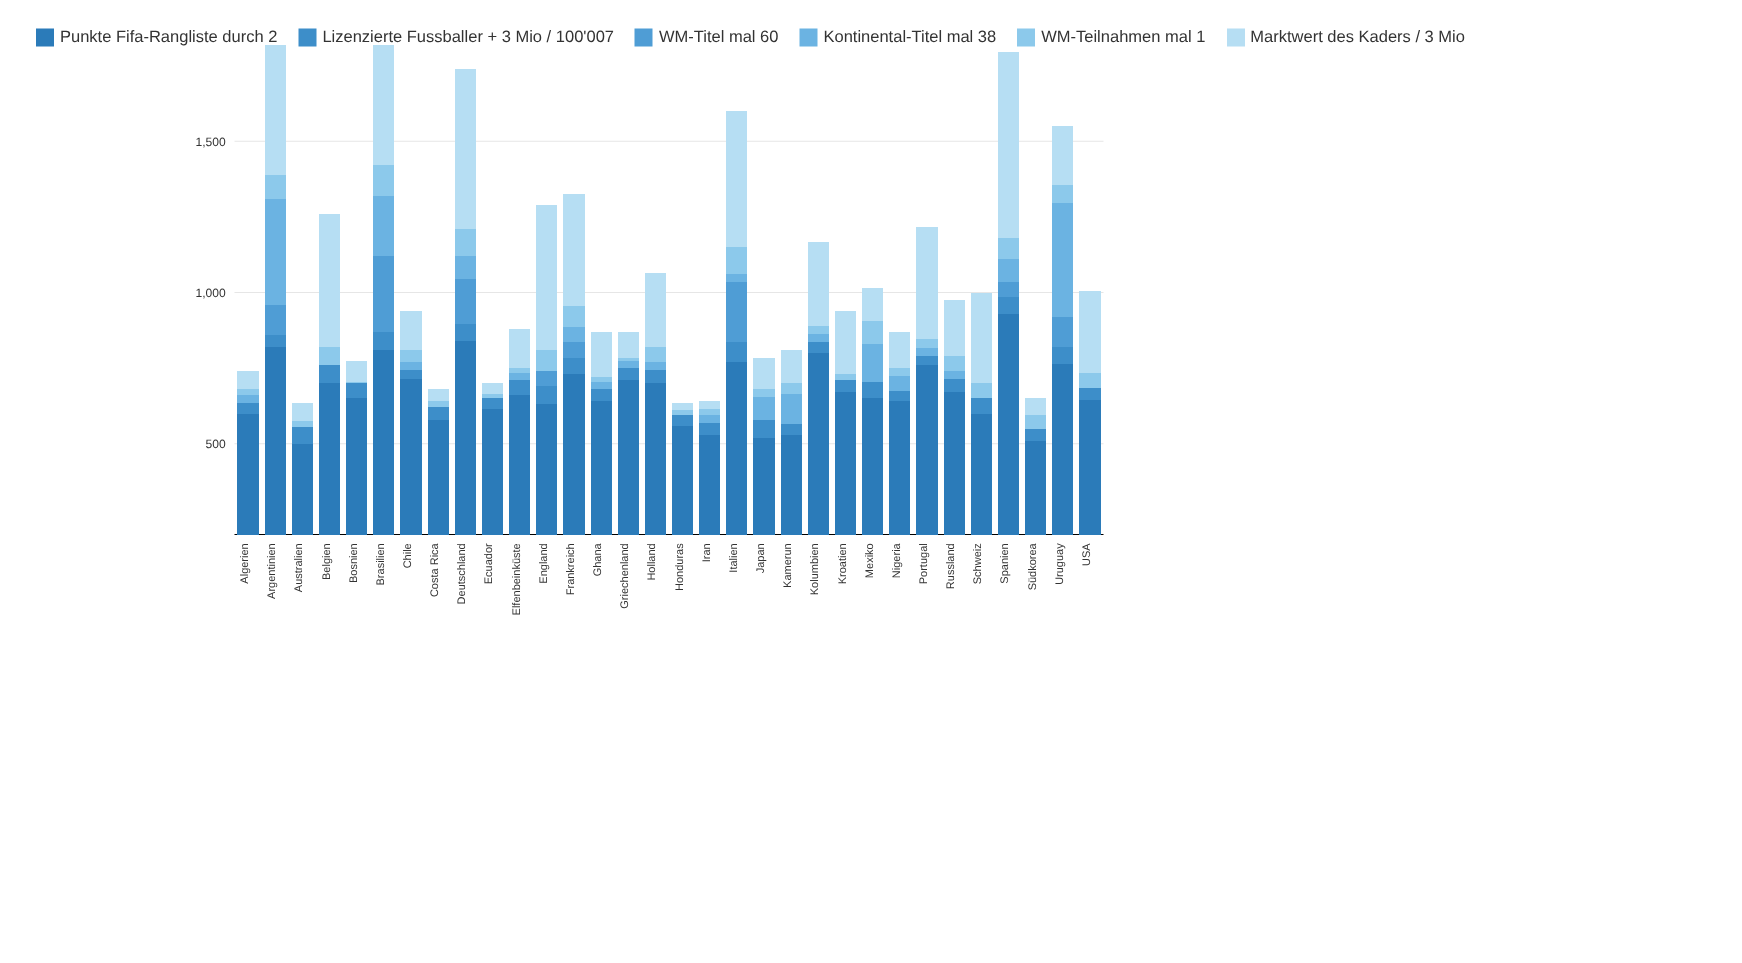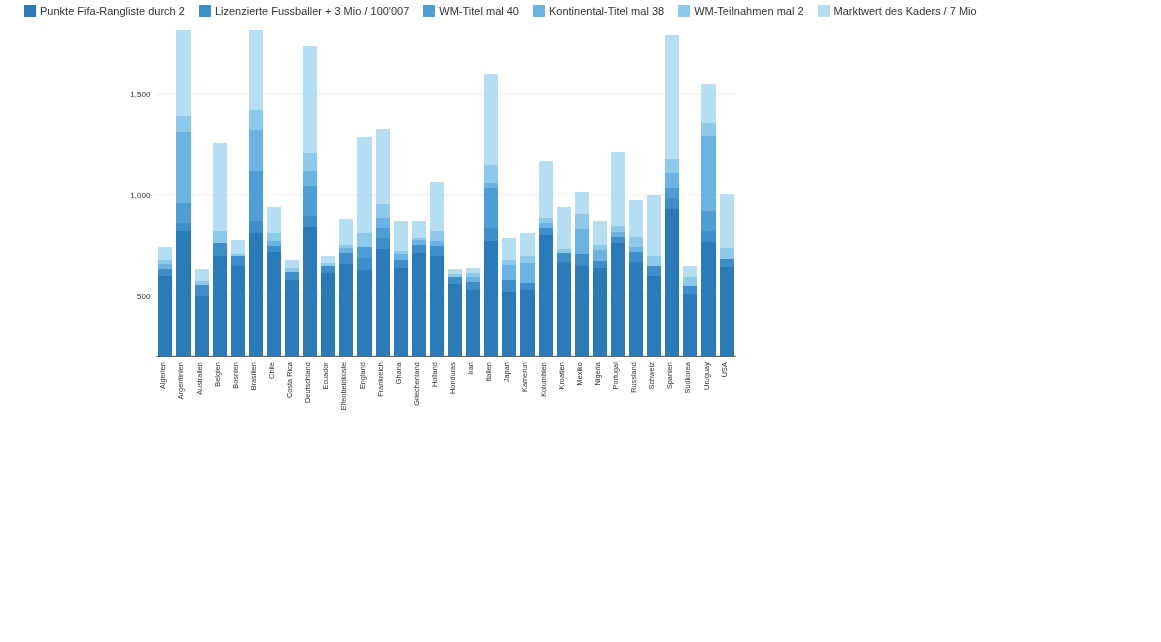--- a/index.html
+++ b/index.html
@@ -1,17 +1,17 @@
 <!DOCTYPE html>
 <html><head>
 <meta charset="utf-8">
 <style>
   html,body{margin:0;padding:0;font-family:Arial,Helvetica,sans-serif;font-size:11px;color:#333;background:#fff}
   .wrap{width:1161px;height:642px;position:relative;box-sizing:border-box}
-  .legend{display:flex;flex-wrap:wrap;gap:14px;padding:5px 6px 4px 24px;align-items:center}
+  .legend{display:flex;flex-wrap:wrap;gap:14px;padding:19px 6px 4px 24px;align-items:center}
   .lg{display:flex;align-items:center;gap:4px;cursor:pointer}
   .sw{width:12px;height:12px;display:inline-block}
   .plot{position:absolute;left:40px;top:30px;width:790px;height:440px}
   .grid line{stroke:#e6e6e6;stroke-width:1}
   .axis line{stroke:#000;stroke-width:1}
   .ylab{font-size:11px;fill:#333}
   .bars rect{shape-rendering:crispEdges}
   .xt{font-size:10px;fill:#333}
 </style>
 </head>
@@ -22,33 +22,33 @@
       <div class="lg">
         <span class="sw" style="background: rgb(43, 123, 185);"></span>
         <span>Punkte Fifa-Rangliste durch 2</span>
       </div>
       <div class="lg">
         <span class="sw" style="background: rgb(61, 142, 201);"></span>
         <span>Lizenzierte Fussballer + 3 Mio / 100'007</span>
       </div>
       <div class="lg">
         <span class="sw" style="background: rgb(79, 157, 213);"></span>
-        <span>WM-Titel mal 40</span>
+        <span>WM-Titel mal 60</span>
       </div>
       <div class="lg">
         <span class="sw" style="background: rgb(107, 179, 226);"></span>
         <span>Kontinental-Titel mal 38</span>
       </div>
       <div class="lg">
         <span class="sw" style="background: rgb(140, 201, 235);"></span>
-        <span>WM-Teilnahmen mal 2</span>
+        <span>WM-Teilnahmen mal 1</span>
       </div>
       <div class="lg">
         <span class="sw" style="background: rgb(182, 222, 243);"></span>
-        <span>Marktwert des Kaders / 7 Mio</span>
+        <span>Marktwert des Kaders / 3 Mio</span>
       </div>
     </div>
 <svg class="plot" id="plot" viewBox="-40 -5 840 600">
       <g class="grid">
         <line x1="0" y1="357.5" x2="790" y2="357.5"></line>
         <text class="ylab" x="-8" y="361.5" text-anchor="end">500</text>
         <line x1="0" y1="220" x2="790" y2="220"></line>
         <text class="ylab" x="-8" y="224" text-anchor="end">1,000</text>
         <line x1="0" y1="82.5" x2="790" y2="82.5"></line>
         <text class="ylab" x="-8" y="86.5" text-anchor="end">1,500</text>

